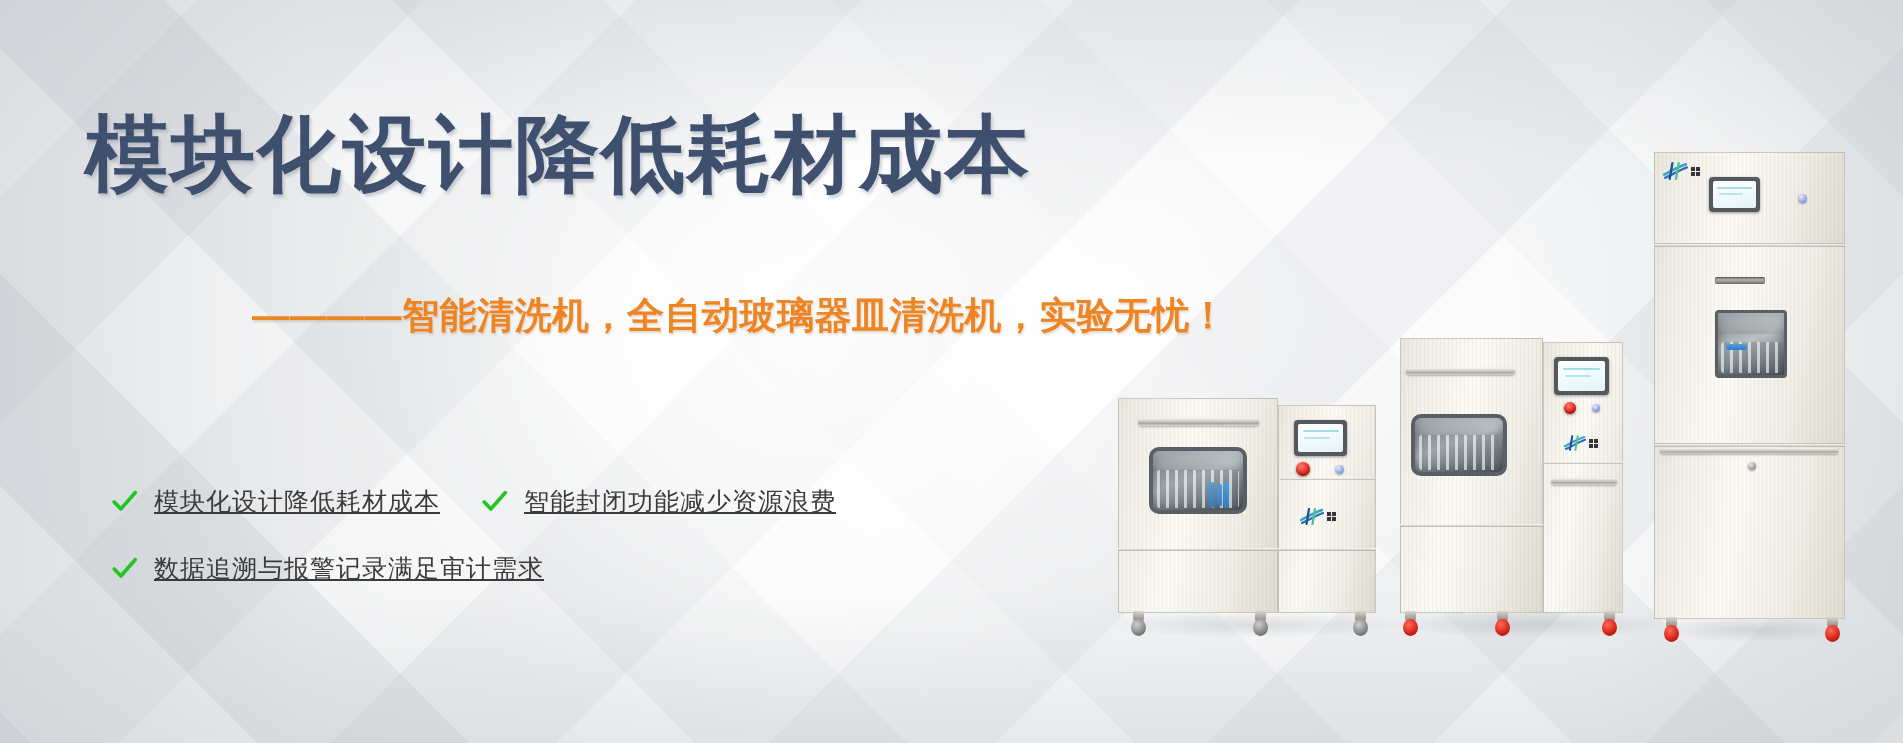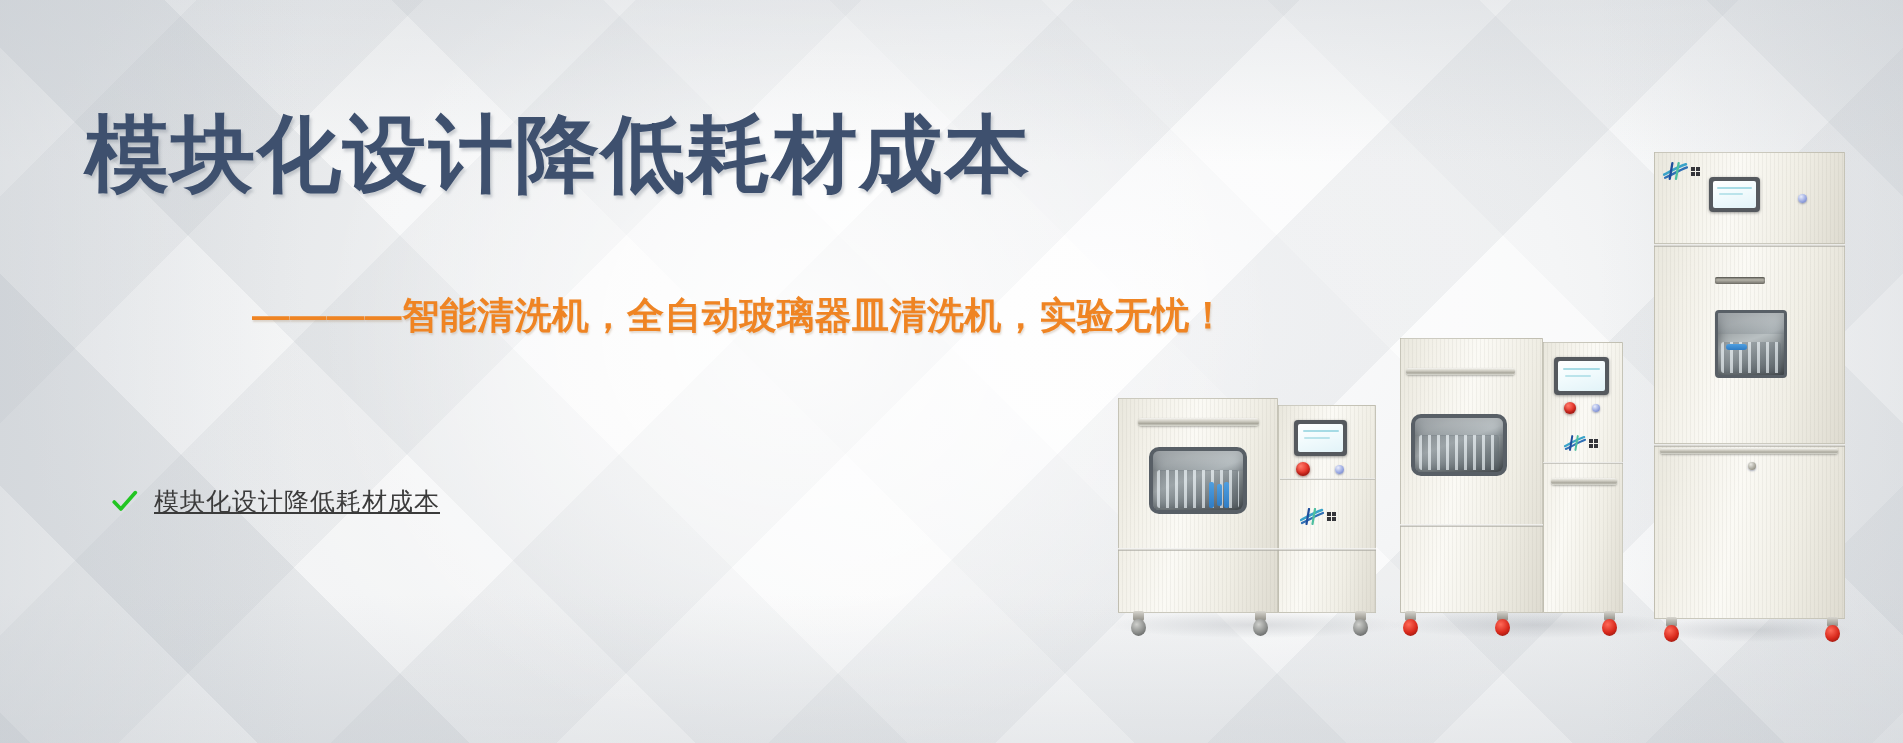--- a/index.html
+++ b/index.html
@@ -230,21 +230,33 @@
   <div id="features">
 
     <div class="feature">
       <svg class="check" viewBox="0 0 24 24">
         <path d="M3.5 12.4 L9 18.2 L21 4.6" fill="none" stroke="#22c522" stroke-width="3" stroke-linecap="round" stroke-linejoin="round"></path>
       </svg>
       <span class="feature-label">模块化设计降低耗材成本</span>
     </div>
 
 
-
+    <div class="feature">
+      <svg class="check" viewBox="0 0 24 24">
+        <path d="M3.5 12.4 L9 18.2 L21 4.6" fill="none" stroke="#22c522" stroke-width="3" stroke-linecap="round" stroke-linejoin="round"></path>
+      </svg>
+      <span class="feature-label">智能封闭功能减少资源浪费</span>
+    </div>
+
+    <div class="feature">
+      <svg class="check" viewBox="0 0 24 24">
+        <path d="M3.5 12.4 L9 18.2 L21 4.6" fill="none" stroke="#22c522" stroke-width="3" stroke-linecap="round" stroke-linejoin="round"></path>
+      </svg>
+      <span class="feature-label">数据追溯与报警记录满足审计需求</span>
+    </div>
 
   </div>
 
   <div id="products">
 
     <div class="shadow-ellipse" style="left:1110px; top:612px; width:290px; height:26px;"></div>
     <div class="shadow-ellipse" style="left:1390px; top:612px; width:290px; height:26px;"></div>
     <div class="shadow-ellipse" style="left:1655px; top:618px; width:195px; height:24px;"></div>
 
     <div class="machine">

